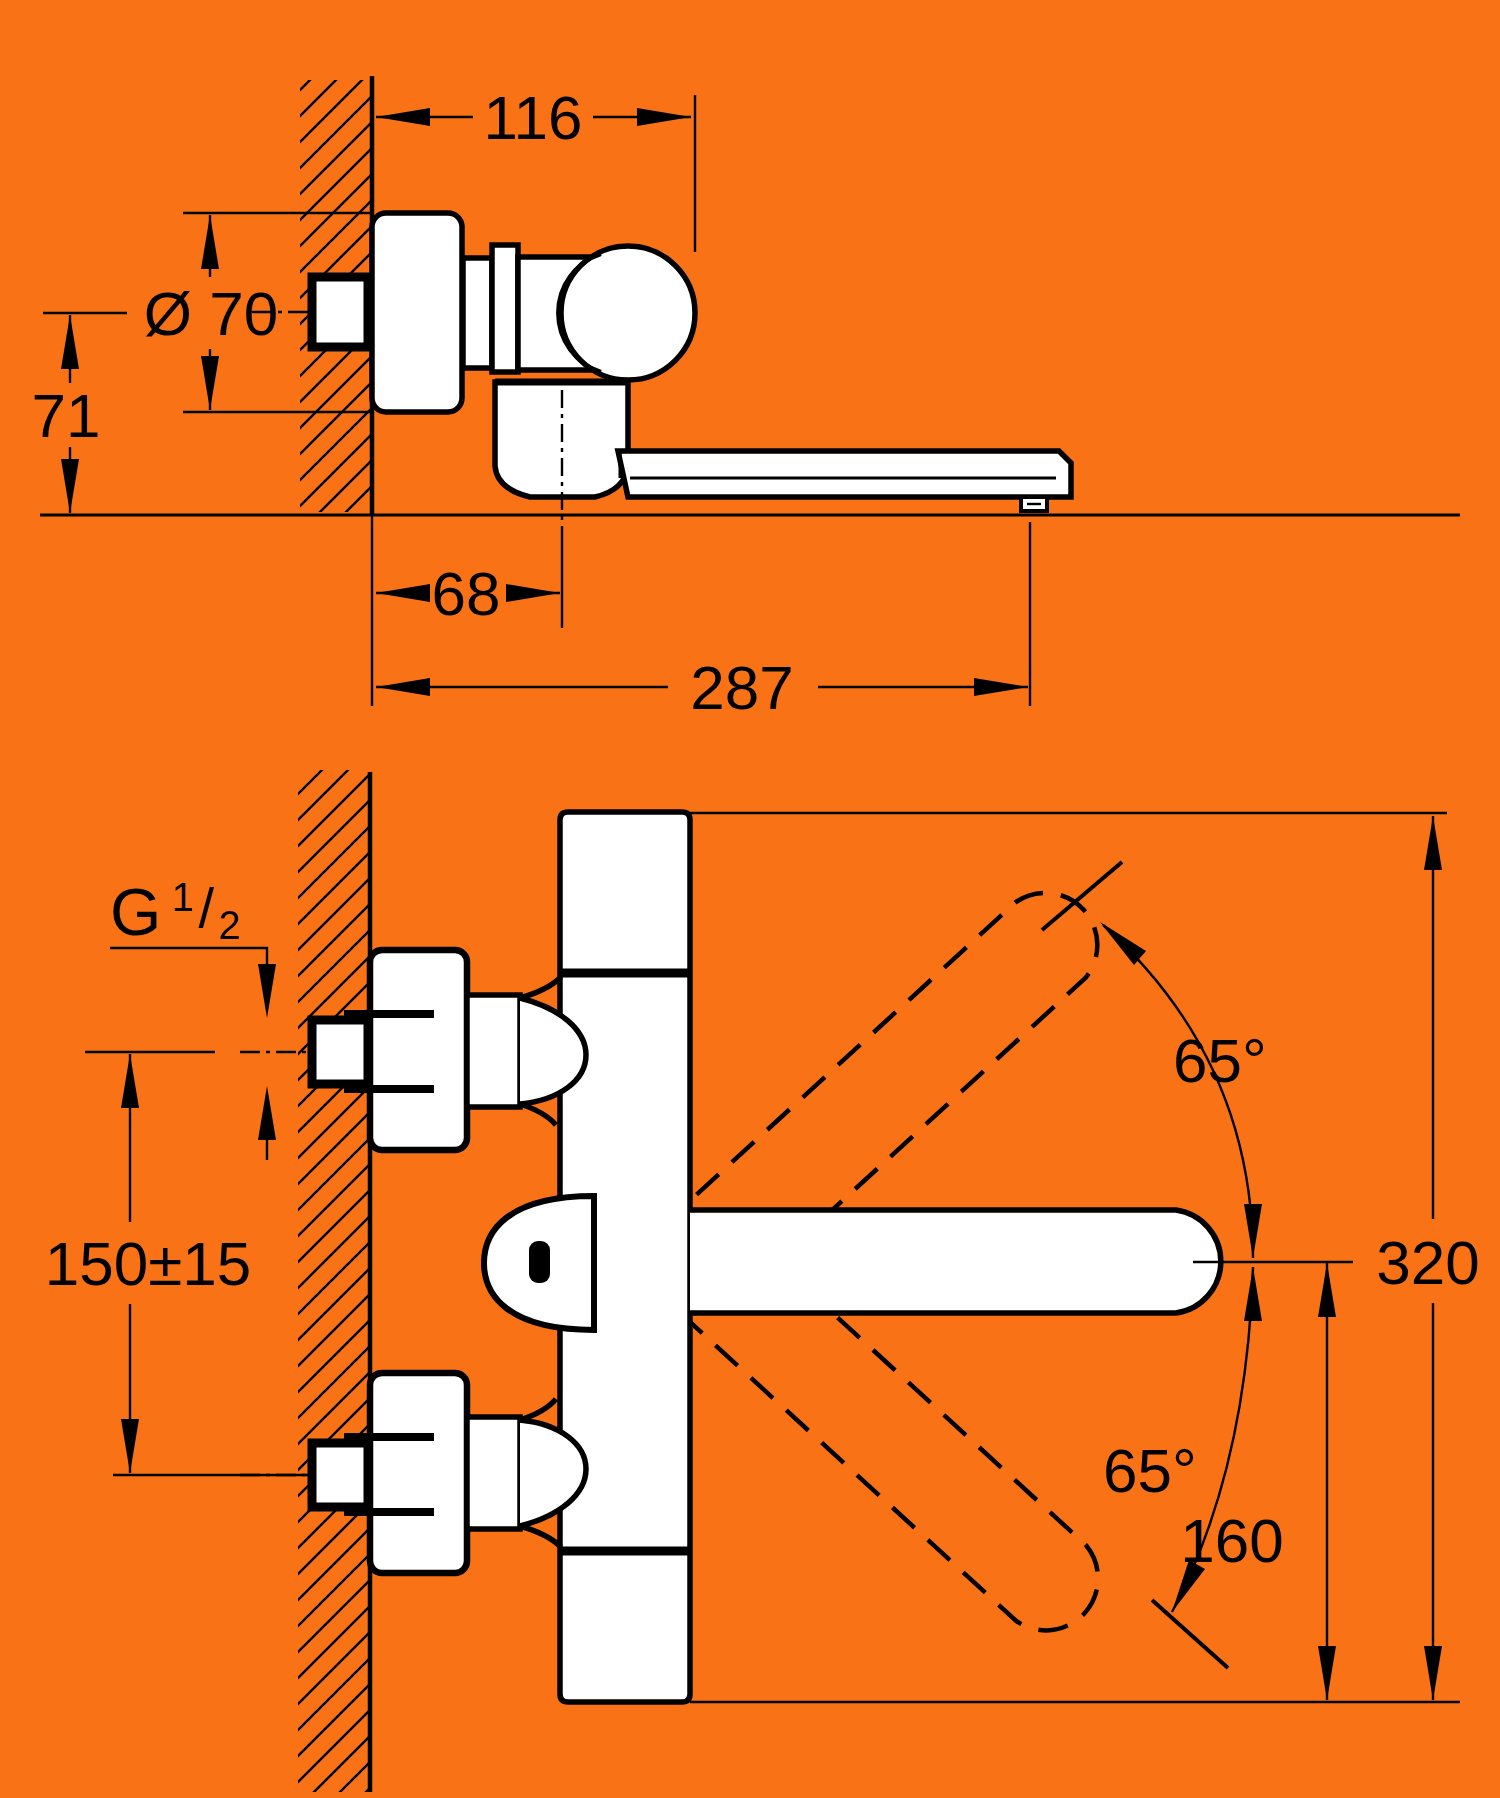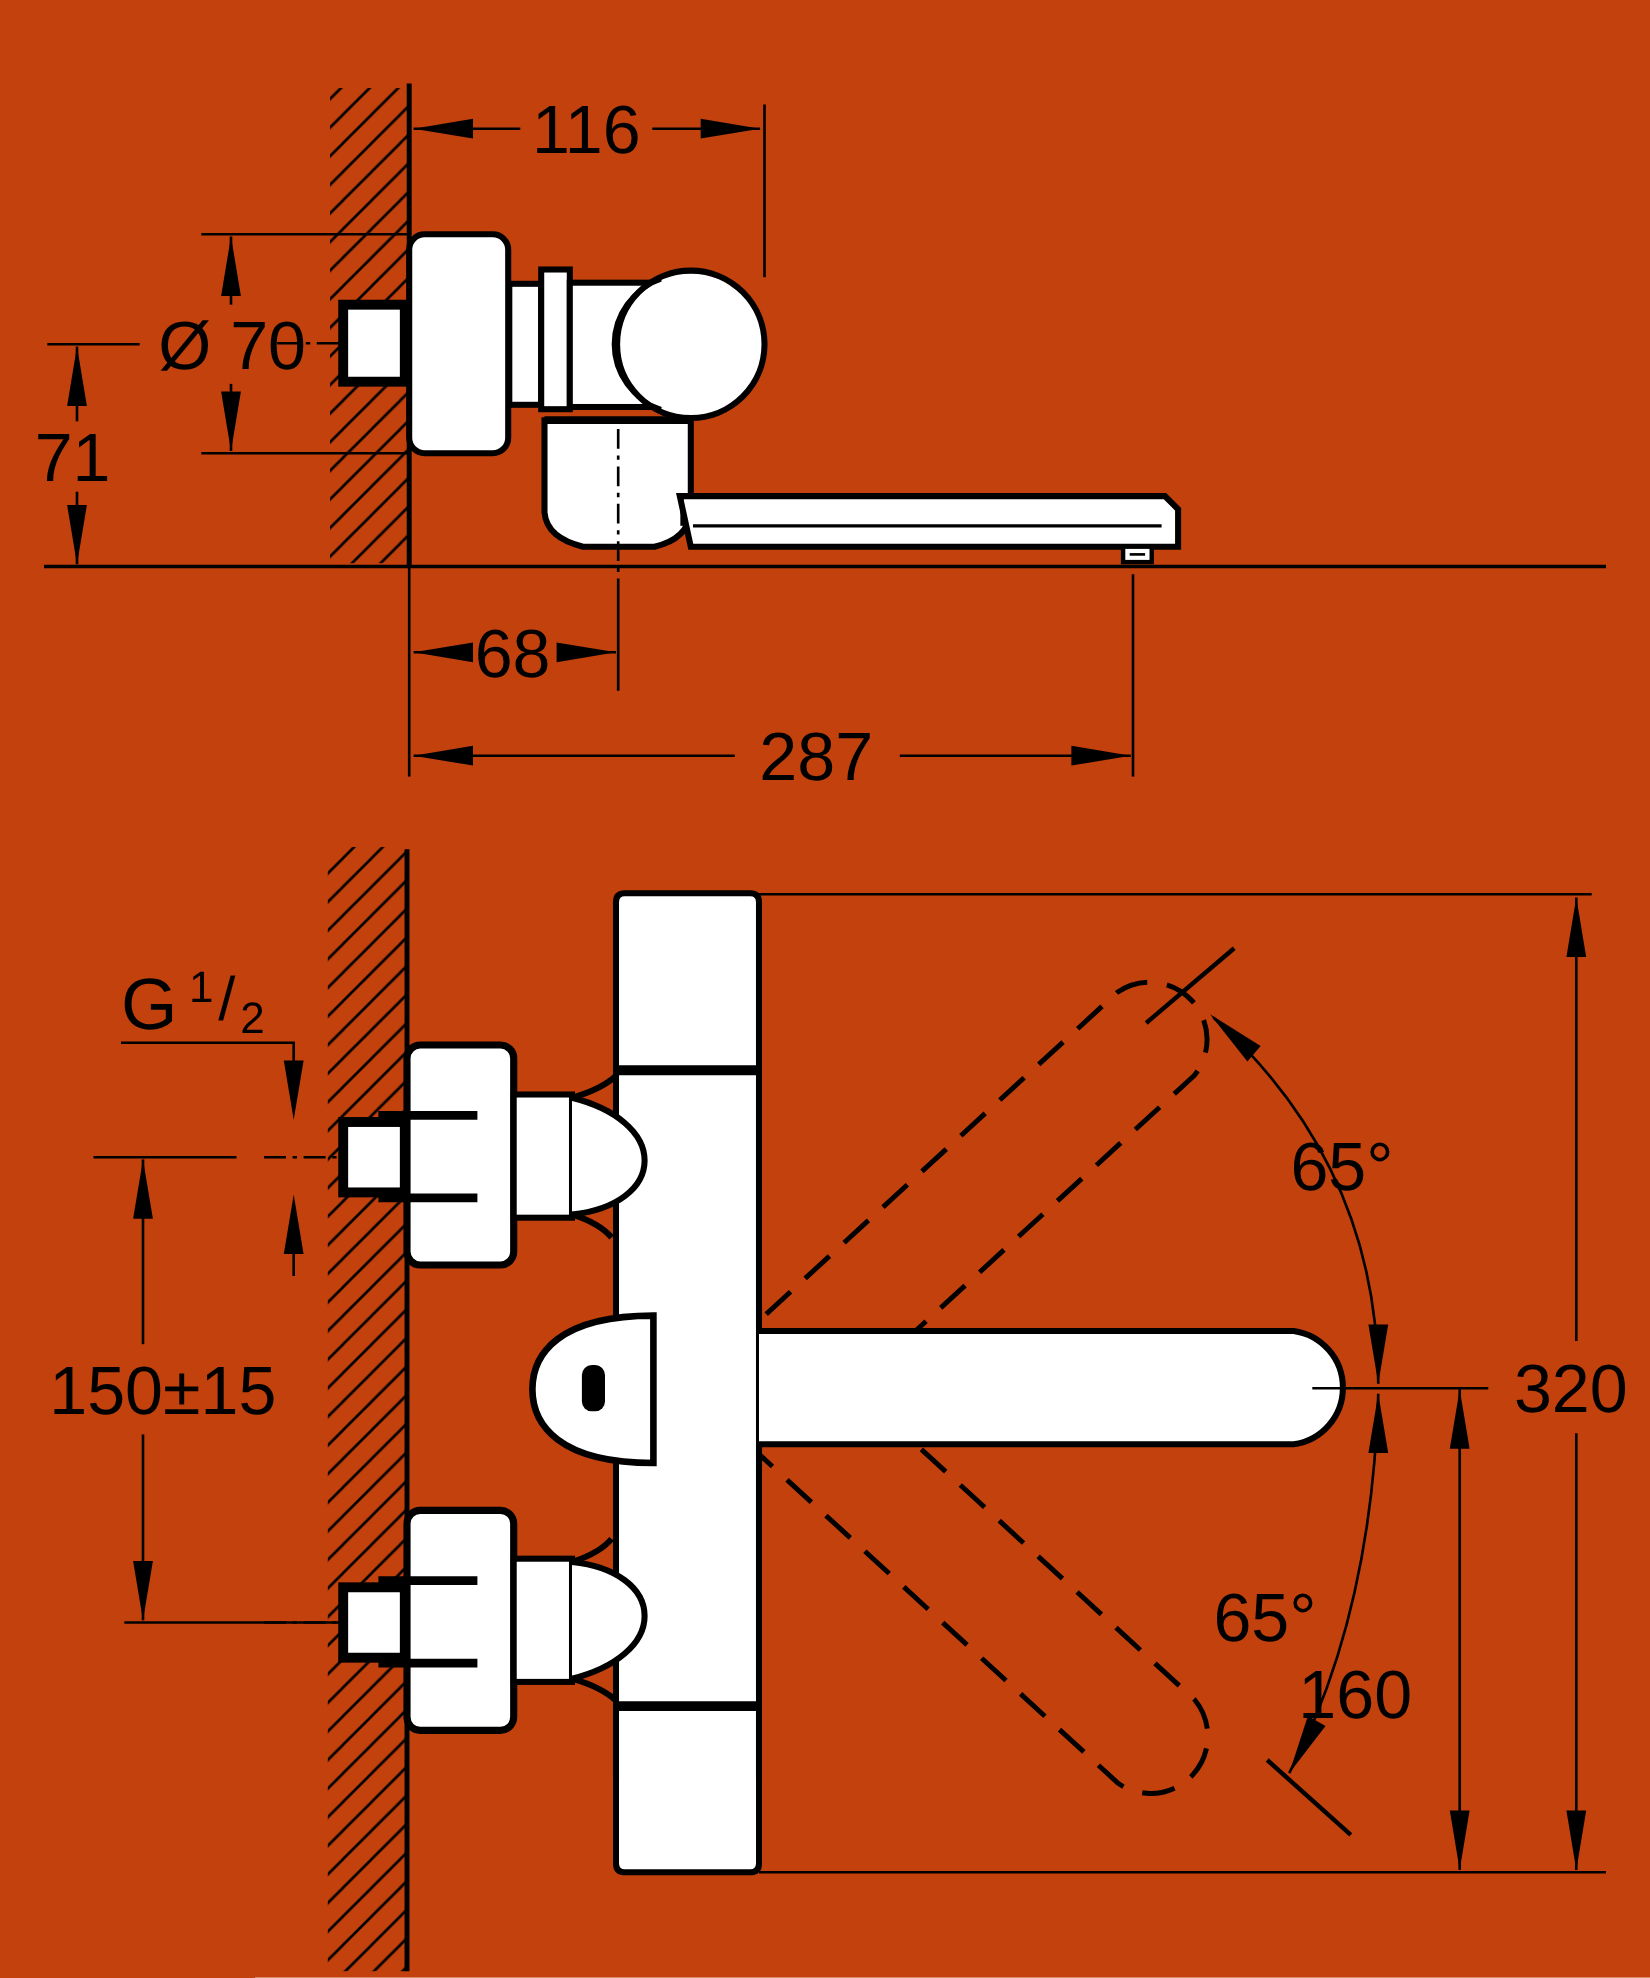--- a/index.html
+++ b/index.html
@@ -1,16 +1,16 @@
 <!DOCTYPE html>
 <html><head>
 <meta charset="utf-8">
 <style>
   html,body{margin:0;padding:0;background:#ffffff;}
-  .stage{width:1500px;height:1798px;background:#c2410c;position:relative;overflow:hidden;}
+  .stage{width:1500px;height:1798px;background:#f97316;position:relative;overflow:hidden;}
   svg{display:block;}
   text{font-family:"Liberation Sans", sans-serif;fill:#000000;}
   .dim{font-size:62px;}
   .thin{stroke:#000;stroke-width:2.4;fill:none;}
   .med{stroke:#000;stroke-width:4.5;fill:none;}
   .bold{stroke:#000;stroke-width:5.5;fill:none;}
   .xbold{stroke:#000;stroke-width:9;fill:none;}
   .white{fill:#ffffff;}
   .arrow{fill:#000;stroke:none;}
 </style>

